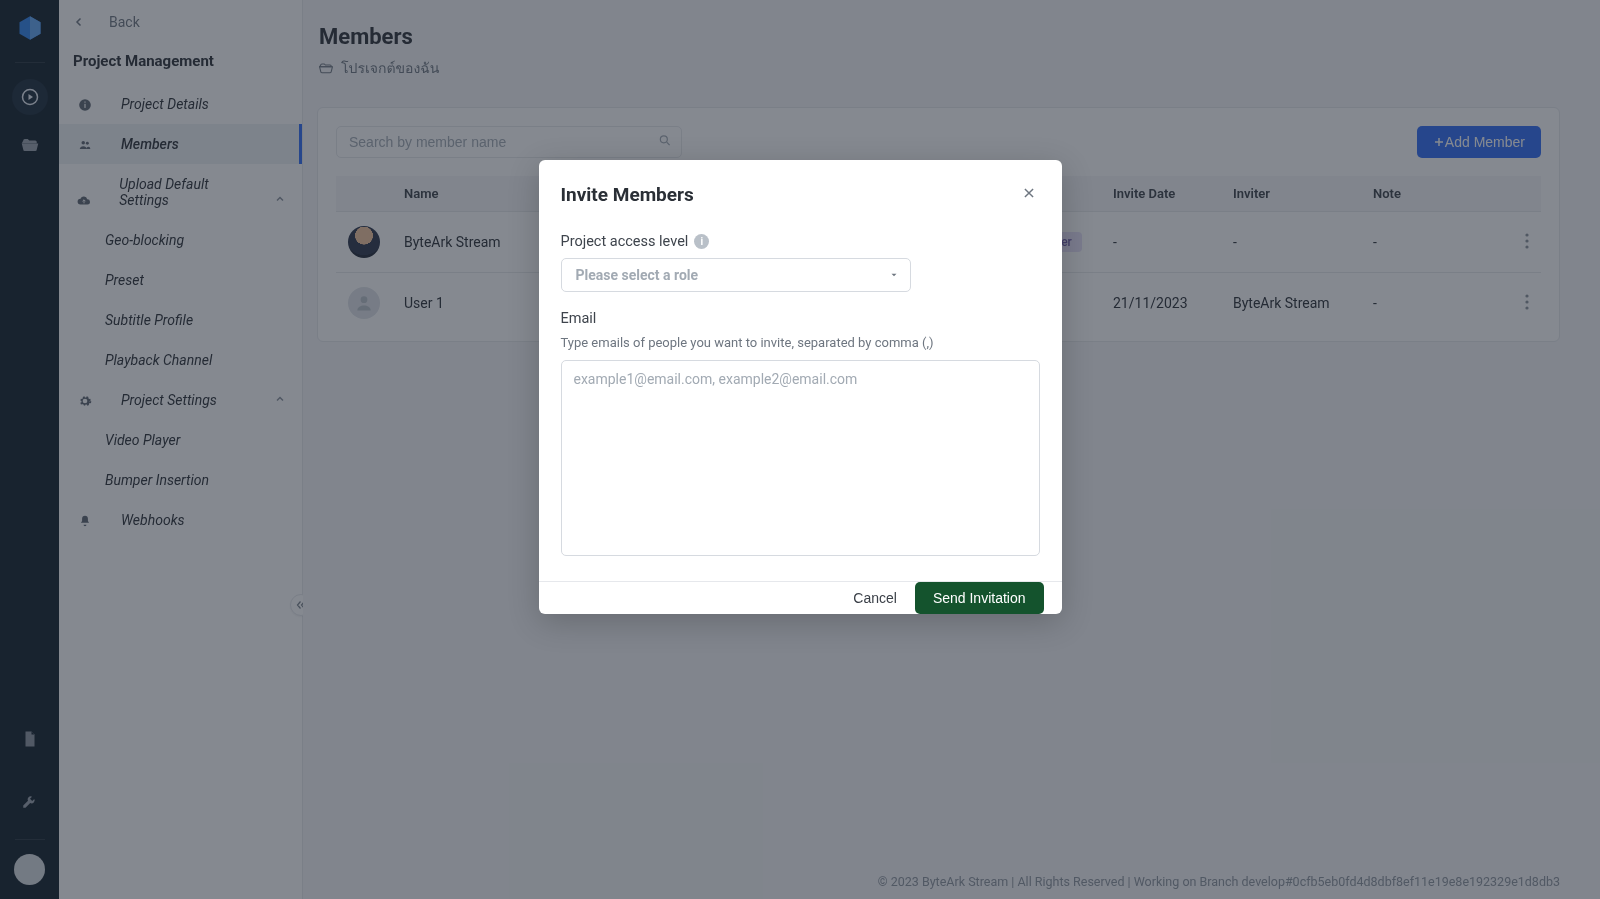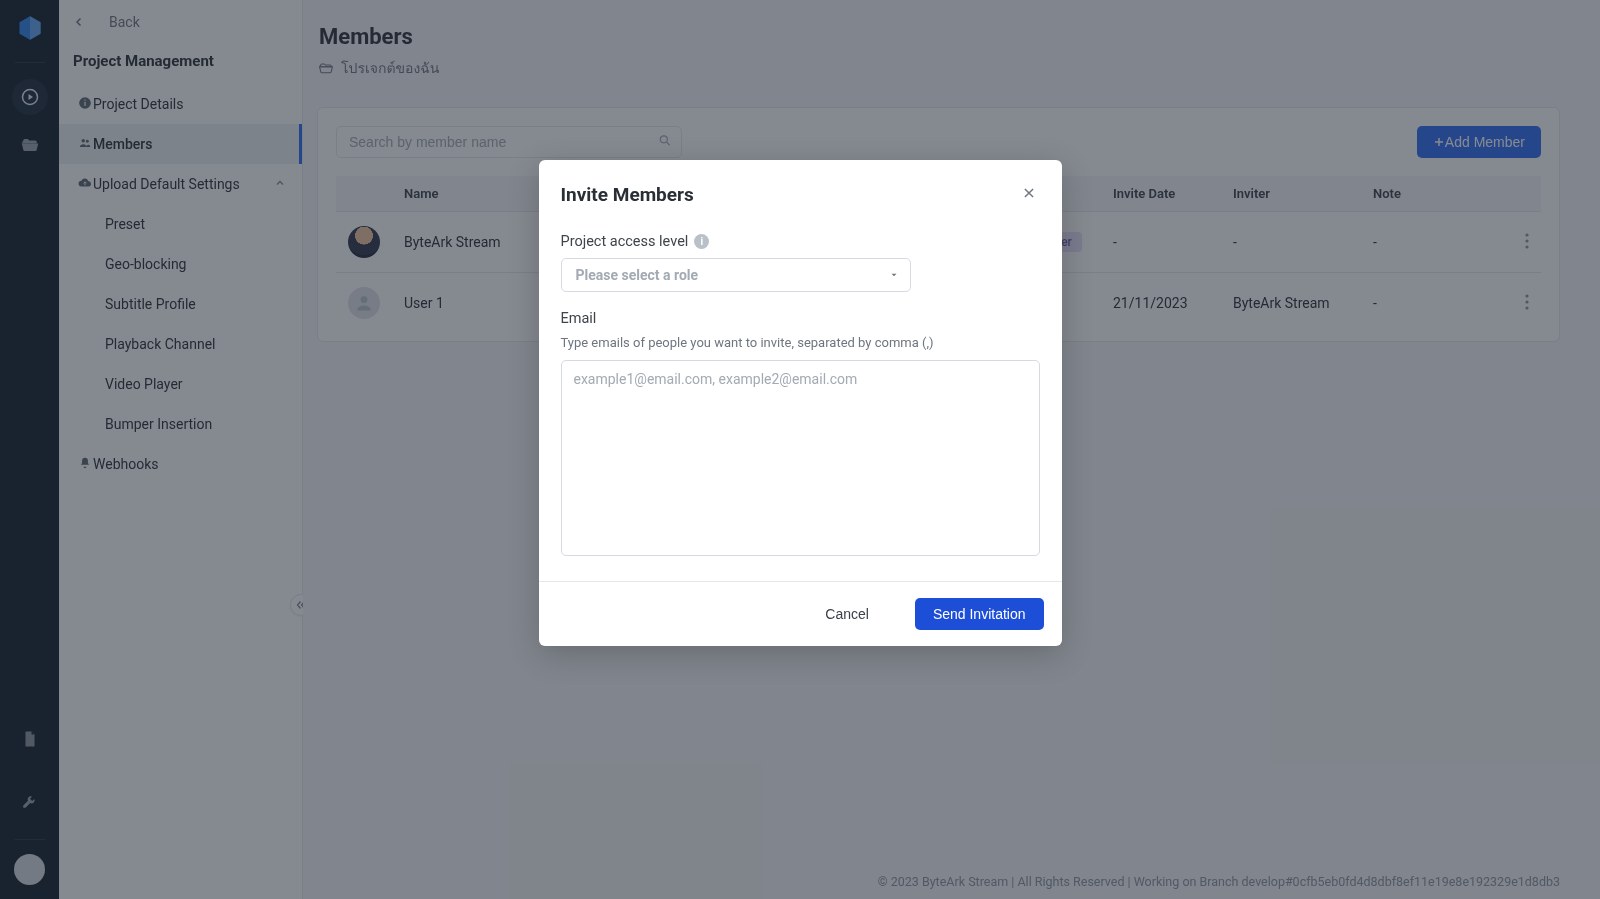--- a/index.html
+++ b/index.html
@@ -72,26 +72,27 @@
     padding:14px 16px 12px 14px;
     cursor:pointer;
   }
   .back-link svg { width:12px; height:12px; }
   .section-title {
     font-weight:700; font-size:15px;
     padding:10px 16px 14px 14px;
   }
   .nav { list-style:none; margin:0; padding:0; }
   .nav-row {
-    display:flex; align-items:flex-start; gap:0;
+    display:flex; align-items:flex-end; gap:28px;
     padding:12px 16px 12px 18px;
     color:var(--text-main);
     font-size:14px;
     cursor:pointer;
     position:relative;
+    font-style:italic;
   }
   .nav-row .nav-ico { width:16px; display:flex; justify-content:center; color:#5c6470; }
   .nav-row.active {
     background:var(--bg-active);
     font-weight:500;
   }
   .nav-row.active::after {
     content:""; position:absolute; right:0; top:0; bottom:0; width:3px;
     background:var(--primary);
   }
@@ -247,32 +248,31 @@
   .email-area {
     width:100%; height:196px;
     border:1px solid #d6dae0; border-radius:5px;
     resize:none; padding:10px 12px;
     font-family:inherit; font-size:14px;
     color:var(--text-main);
   }
   .email-area::placeholder { color:var(--text-light); }
   .modal-foot {
     border-top:1px solid var(--modal-border);
-    padding:16px 18px;
-    display:flex; justify-content:flex-end; gap:12px;
+    padding:0 18px;
+    display:flex; justify-content:flex-end; 
   }
   .btn {
     height:32px; padding:0 18px; border-radius:5px;
     font-size:14px; cursor:pointer; border:none;
   }
   .btn-ghost { background:transparent; color:#3b4048; }
   .btn-primary-soft {
-    background:#1d4ed8; color:#fff;
+    background:#14532d; color:#fff;
     cursor:not-allowed;
-    margin-left:16px;
   }
 </style>
 </head>
 <body>
 
 <div class="rail">
   <div class="logo">
     <svg viewBox="0 0 24 24">
         <path fill="#2e83ee" d="M12 2 3 7v10l9 5 9-5V7z"></path>
         <path fill="#5fa6f4" d="M12 2v20l9-5V7z"></path>
@@ -344,31 +344,42 @@
             <path d="M6 18a5 5 0 0 1 0-10 6 6 0 0 1 11.5 1A4 4 0 0 1 18 18z"></path>
             <path d="M12 16V10m0 0l-2.5 2.5M12 10l2.5 2.5" stroke="#fff" stroke-width="1.5" fill="none"></path>
           </svg>
         </span>
       <span>Upload Default Settings</span>
       <span class="chev"><svg viewBox="0 0 24 24" fill="none" stroke="currentColor" stroke-width="3">
             <path d="M6 15l6-6 6 6"></path>
           </svg></span>
     </li>
     <li class="nav-row sub">
-        <span>Preset</span>
+        <span>Geo-blocking</span>
       </li>
     <li class="nav-row sub">
-        <span>Geo-blocking</span>
+        <span>Preset</span>
       </li>
     <li class="nav-row sub">
         <span>Subtitle Profile</span>
       </li>
     <li class="nav-row sub">
         <span>Playback Channel</span>
       </li>
+    <li class="nav-row">
+      <span class="nav-ico">
+          <svg viewBox="0 0 24 24" fill="currentColor">
+            <path d="M12 8a4 4 0 1 0 0 8 4 4 0 0 0 0-8zm9 4l2 1-1 3-2-.5a8 8 0 0 1-1.5 1.5l.5 2-3 1-1-2a8 8 0 0 1-2 0l-1 2-3-1 .5-2A8 8 0 0 1 7 17.5L5 18l-1-3 2-1a8 8 0 0 1 0-2l-2-1 1-3 2 .5A8 8 0 0 1 8.5 7L8 5l3-1 1 2a8 8 0 0 1 2 0l1-2 3 1-.5 2A8 8 0 0 1 19 8.5l2-.5 1 3-2 1a8 8 0 0 1 0 2z"></path>
+          </svg>
+        </span>
+      <span>Project Settings</span>
+      <span class="chev"><svg viewBox="0 0 24 24" fill="none" stroke="currentColor" stroke-width="3">
+            <path d="M6 15l6-6 6 6"></path>
+          </svg></span>
+    </li>
     <li class="nav-row sub">
         <span>Video Player</span>
       </li>
     <li class="nav-row sub">
         <span>Bumper Insertion</span>
       </li>
     <li class="nav-row">
       <span class="nav-ico">
           <svg viewBox="0 0 24 24" fill="currentColor">
             <path d="M12 3a5 5 0 0 0-5 5v4l-2 3h14l-2-3V8a5 5 0 0 0-5-5zm0 18a2.5 2.5 0 0 0 2.5-2.5h-5A2.5 2.5 0 0 0 12 21z"></path>

